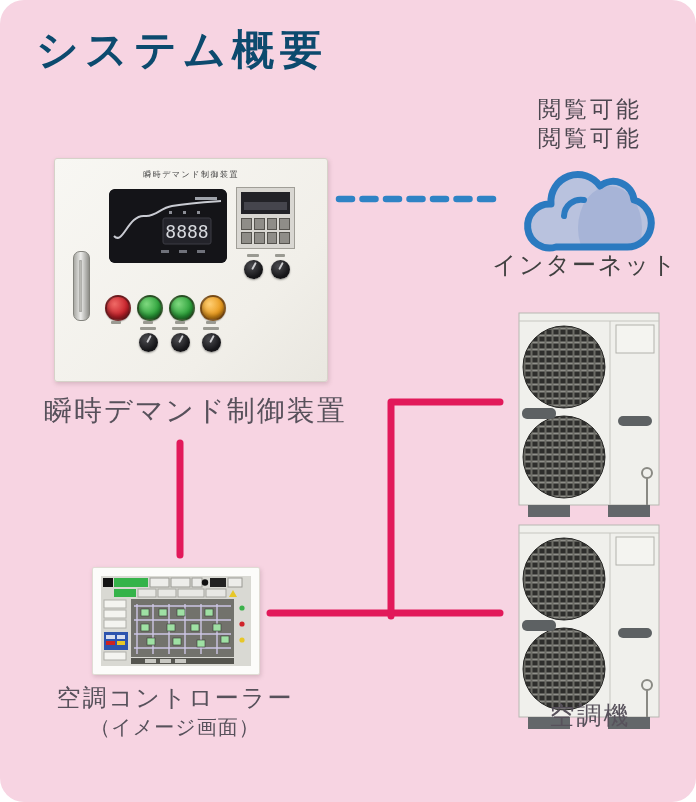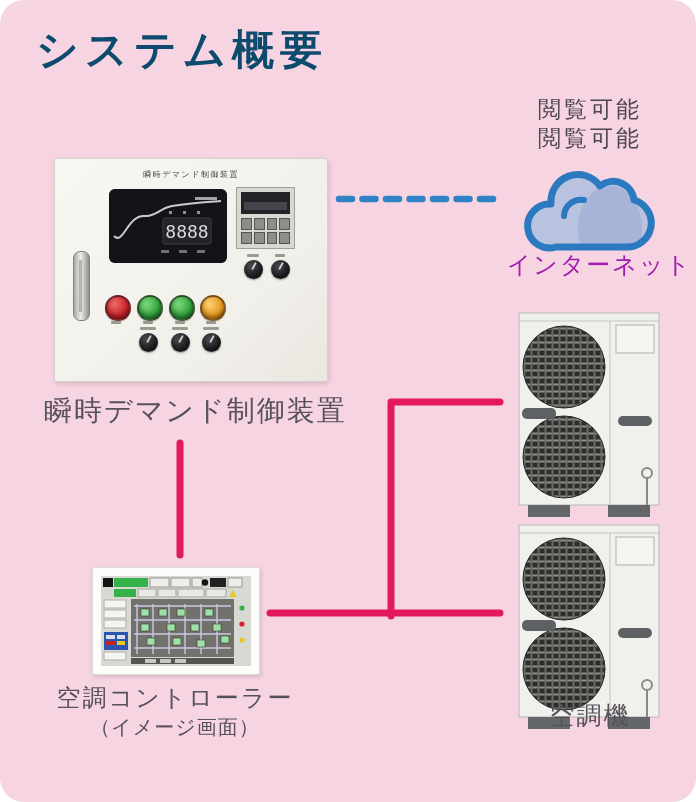--- a/index.html
+++ b/index.html
@@ -51,22 +51,22 @@
               box-shadow:1px 2px 4px rgba(120,90,100,.25);}
   .controller svg{position:absolute;left:8px;top:8px;}
 
   
   .overlay{position:absolute;inset:0;pointer-events:none;}
 
   
   .cloud{position:absolute;left:512px;top:150px;}
   .note{position:absolute;left:500px;top:95px;width:180px;text-align:center;
         font-size:23px;line-height:29px;color:#4c4750;letter-spacing:3px;}
-  .internet-label{position:absolute;left:478px;top:249px;width:214px;text-align:right;
-                  font-size:24px;color:#a21caf;letter-spacing:2px;}
+  .internet-label{position:absolute;left:478px;top:249px;width:214px;text-align:center;
+                  font-size:24px;color:#404040;letter-spacing:2px;}
 
   .device-label{left:44px;top:392px;font-size:28px;}
   .controller-label{left:18px;top:682px;width:314px;text-align:center;font-size:24px;}
   .controller-sublabel{left:18px;top:714px;width:314px;text-align:center;font-size:20px;letter-spacing:1px;}
   .ac-label{left:500px;top:699px;width:180px;text-align:center;font-size:25px;}
 
   .ac-unit{position:absolute;}
 </style>
 </head>
 <body>

